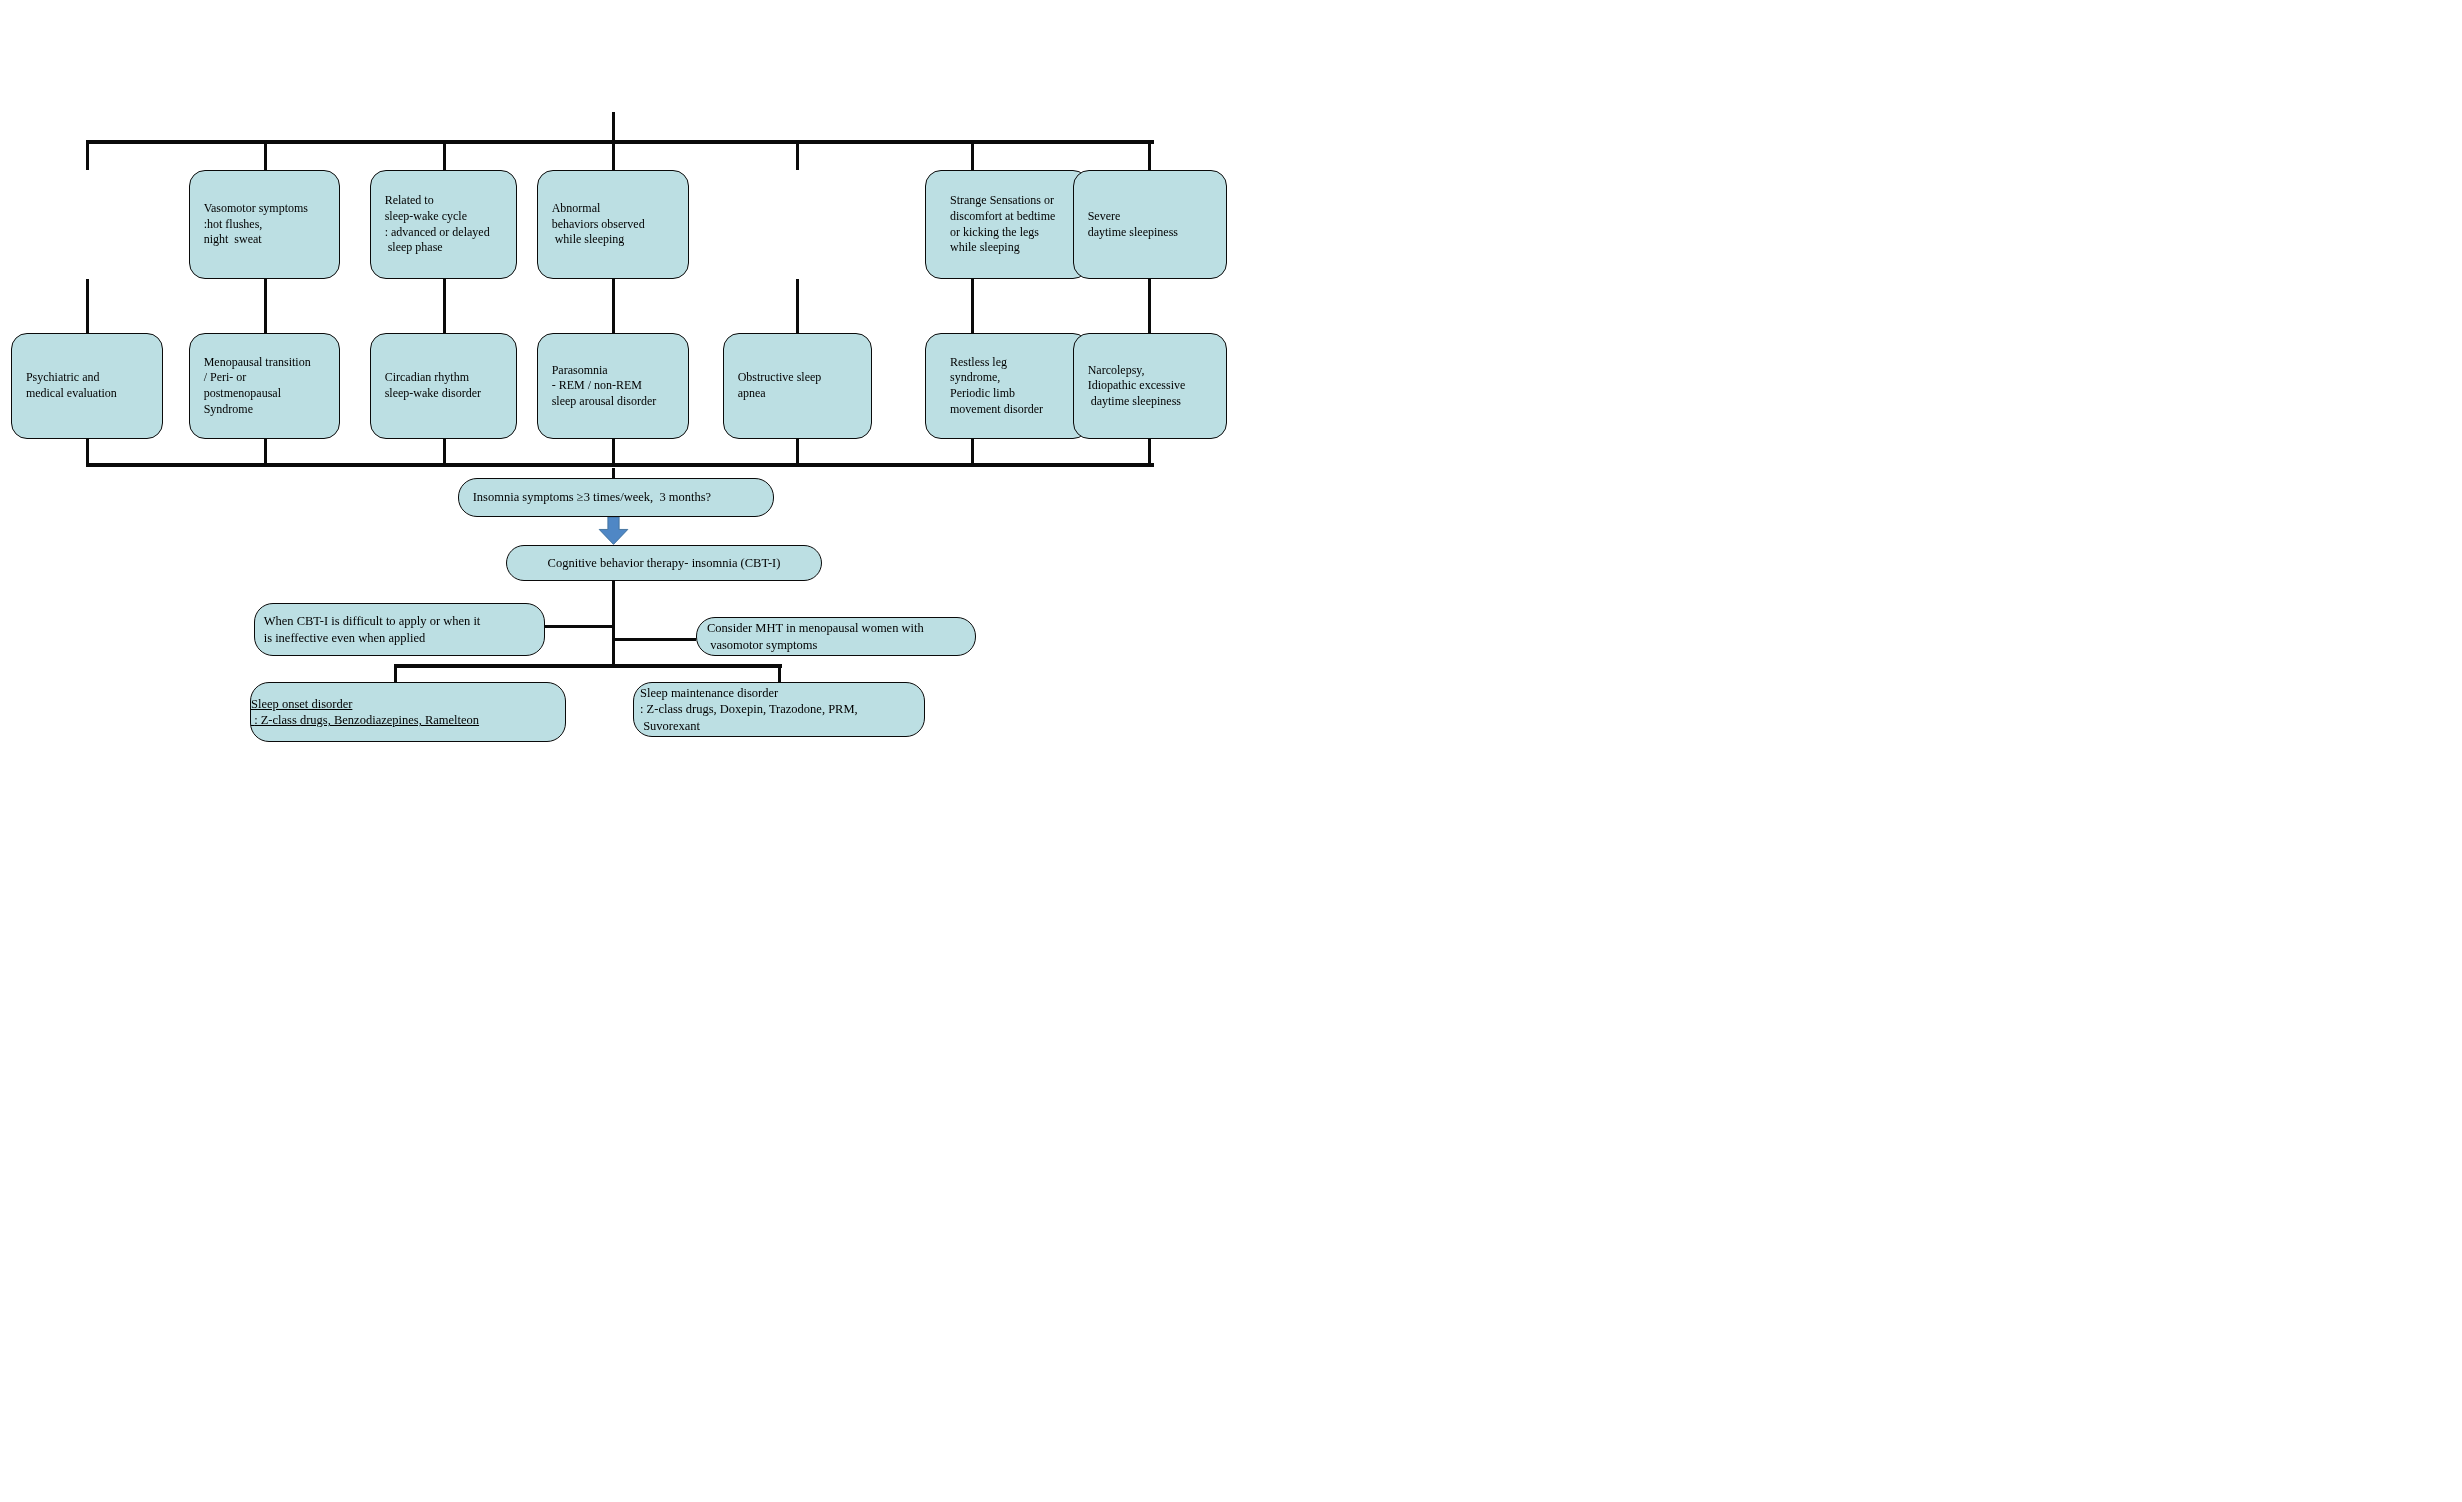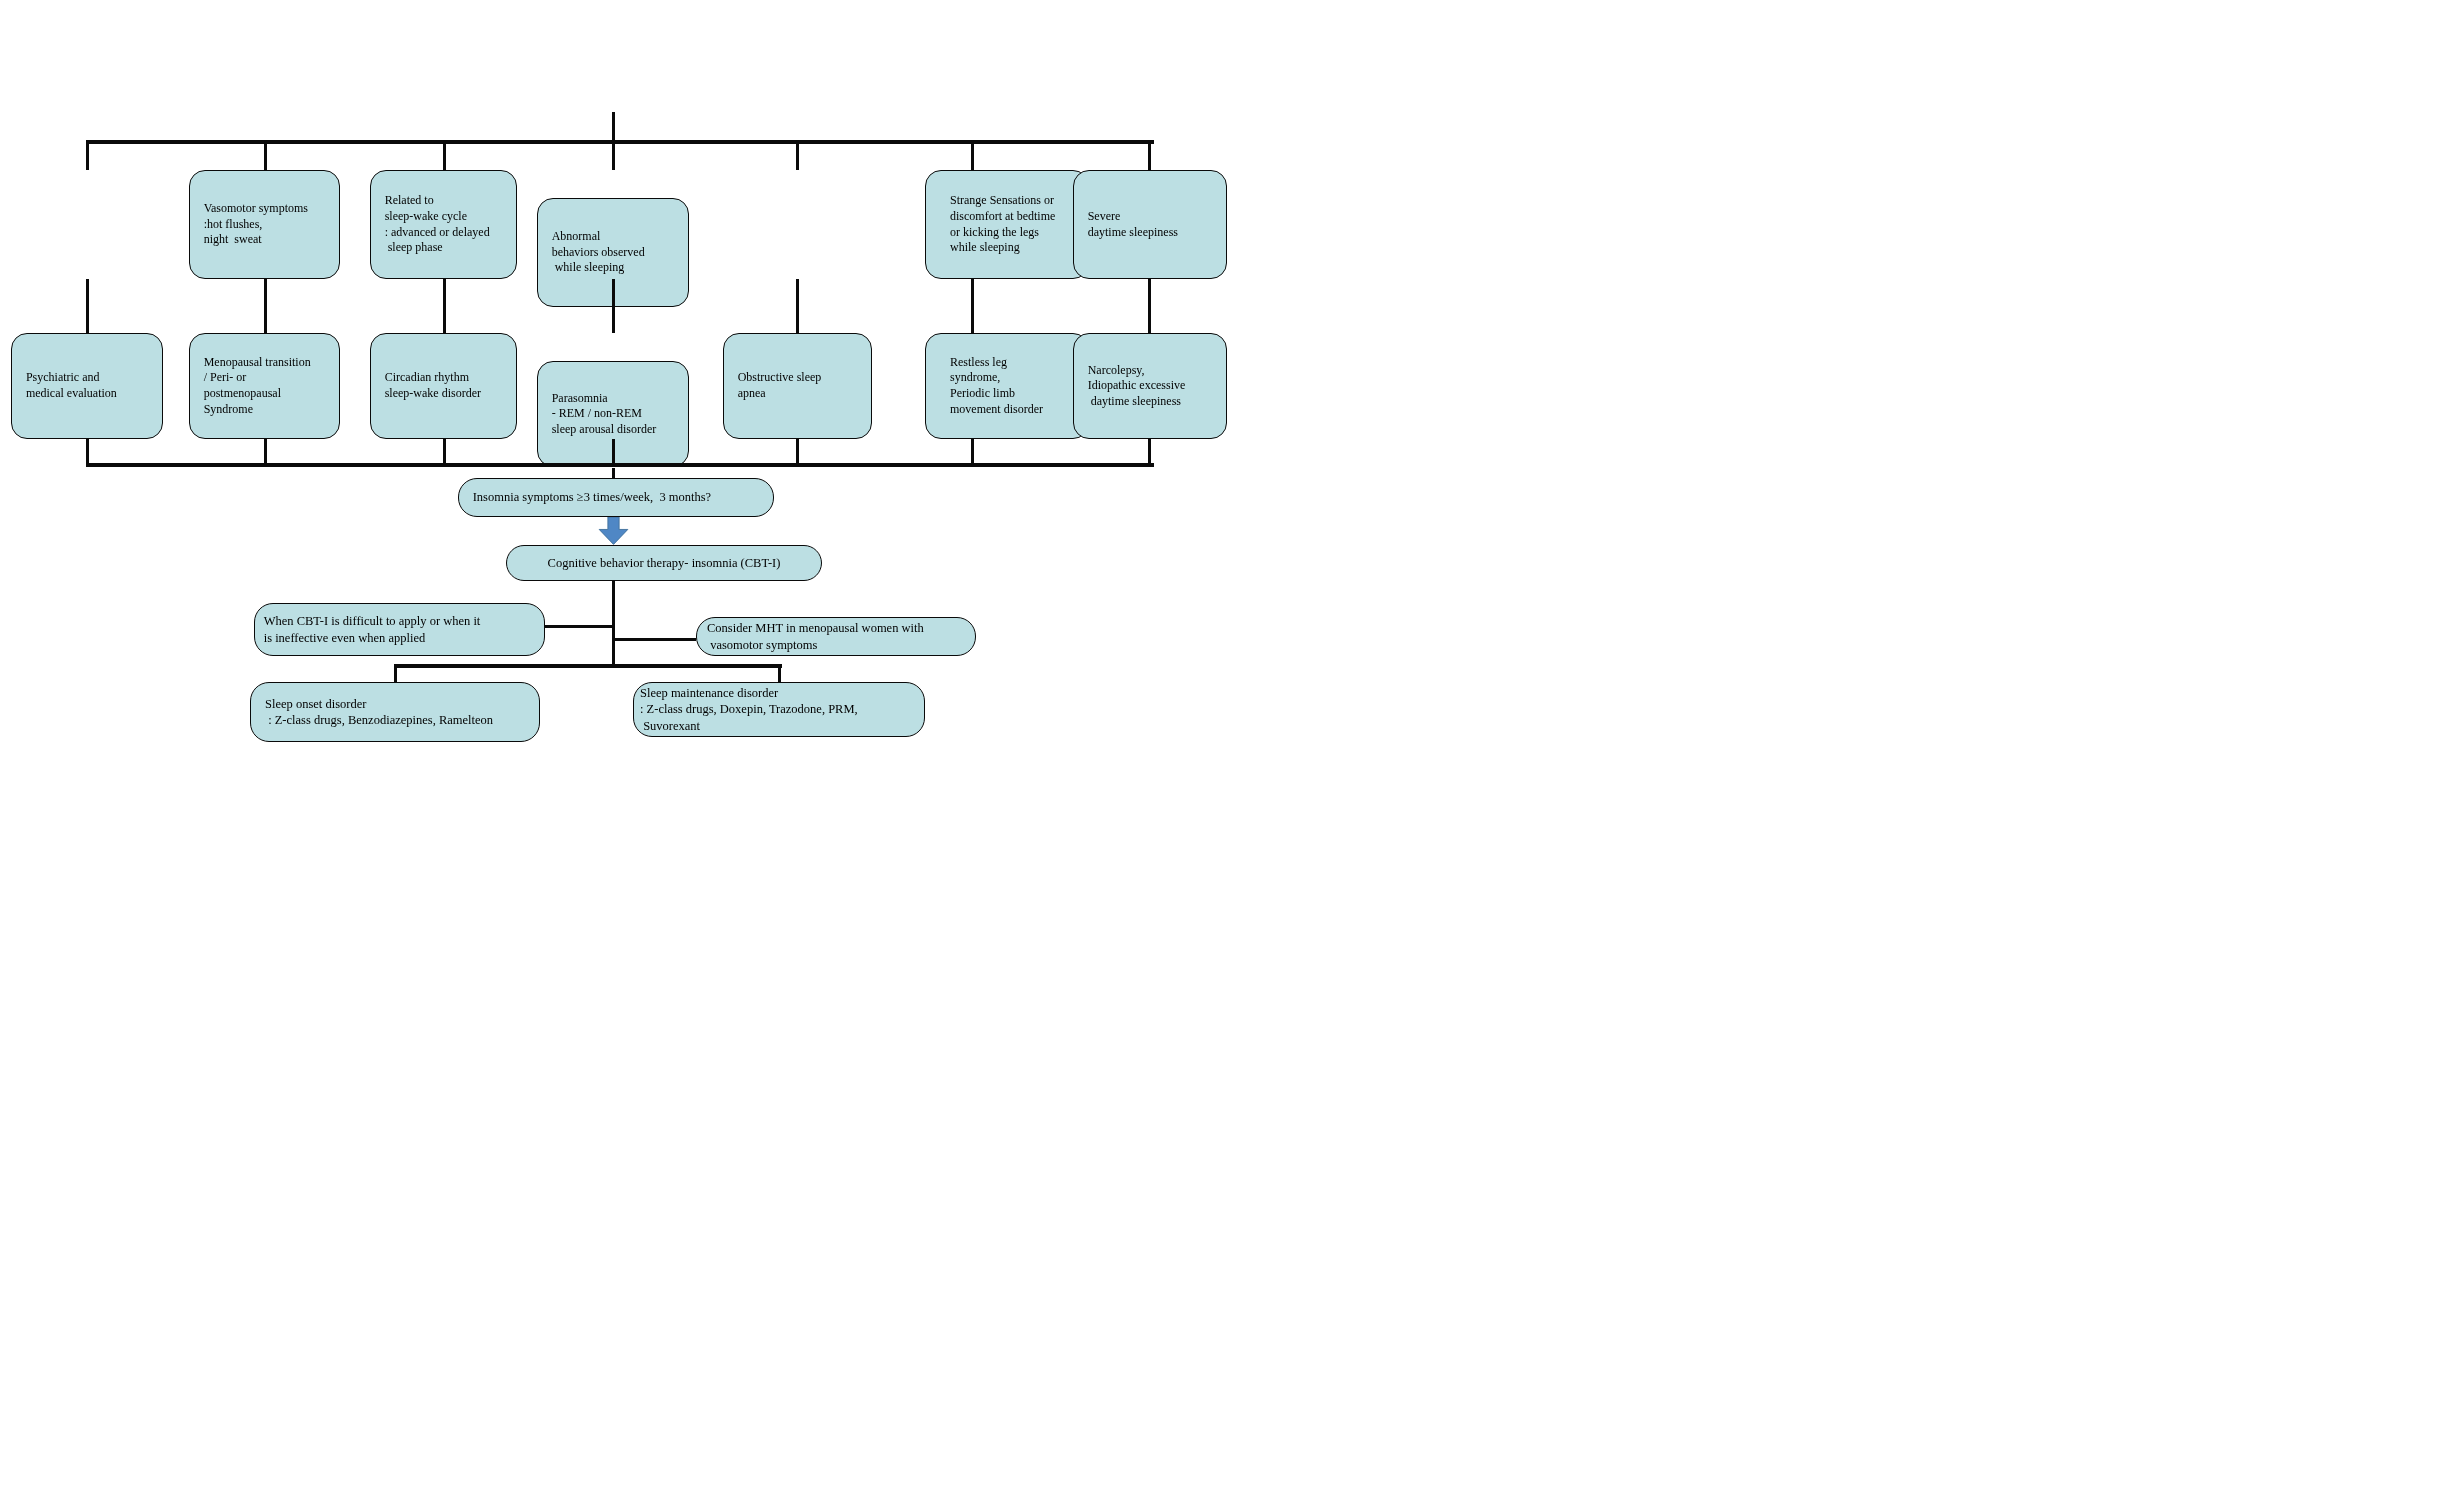--- a/index.html
+++ b/index.html
@@ -18,21 +18,21 @@
   .wide { border-radius:19px; font-size:12.5px; }
   .top-node { border-radius:19px; font-size:12.5px; }
   .center { justify-content:center; text-align:center; padding-left:3.7px; }
   .v { position:absolute; width:3.1px; background:#0a0a0a; }
   .h { position:absolute; height:3.1px; background:#0a0a0a; }
   .bus { height:4.4px; }
   
   .c1 { left:11.2px;   width:152px; }
   .c2 { left:189px;  width:151px; }
   .c3 { left:370px;  width:147px; }
-  .c4 { left:537px;  width:152px;margin-top:28px; }
+  .c4 { left:537px;  width:152px; }
   .c5 { left:723px; width:149px; }
   .c6 { left:925px; width:164px;padding-left:24px; }
   .c7 { left:1073px; width:154px; }
   .r1 { top:170px; height:109px; }
   .r2 { top:333px; height:106px; }
   .arrow-svg { position:absolute; left:596px; top:517px; }
 </style>
 </head>
 <body>
 
@@ -122,20 +122,20 @@
 
   <div class="node wide" style="left:254px;top:603px;width:291px;height:53px;padding-left:8.7px;">When CBT-I is difficult to apply or when it
 is ineffective even when applied</div>
   <div class="node wide" style="left:696px;top:617px;width:280px;height:39px;padding-left:10px;">Consider MHT in menopausal women with
  vasomotor symptoms</div>
 
   <div class="h bus" style="left:394px;top:664px;width:388px;"></div>
   <div class="v" style="left:394px;top:668px;height:14.4px;"></div>
   <div class="v" style="left:778px;top:668px;height:14.4px;"></div>
 
-  <div class="node wide" style="left:250px;top:682px;width:290px;height:60px;padding-left:14px;">Sleep onset disorder
+  <div class="node wide" style="left:250px;top:682px;width:316px;height:60px;padding-left:0;text-decoration:underline;">Sleep onset disorder
  : Z-class drugs, Benzodiazepines, Ramelteon</div>
   <div class="node wide" style="left:633px;top:682px;width:292px;height:55px;padding-left:6px;">Sleep maintenance disorder
 : Z-class drugs, Doxepin, Trazodone, PRM,
  Suvorexant</div>
 
 </div>
 
 
 </body></html>

